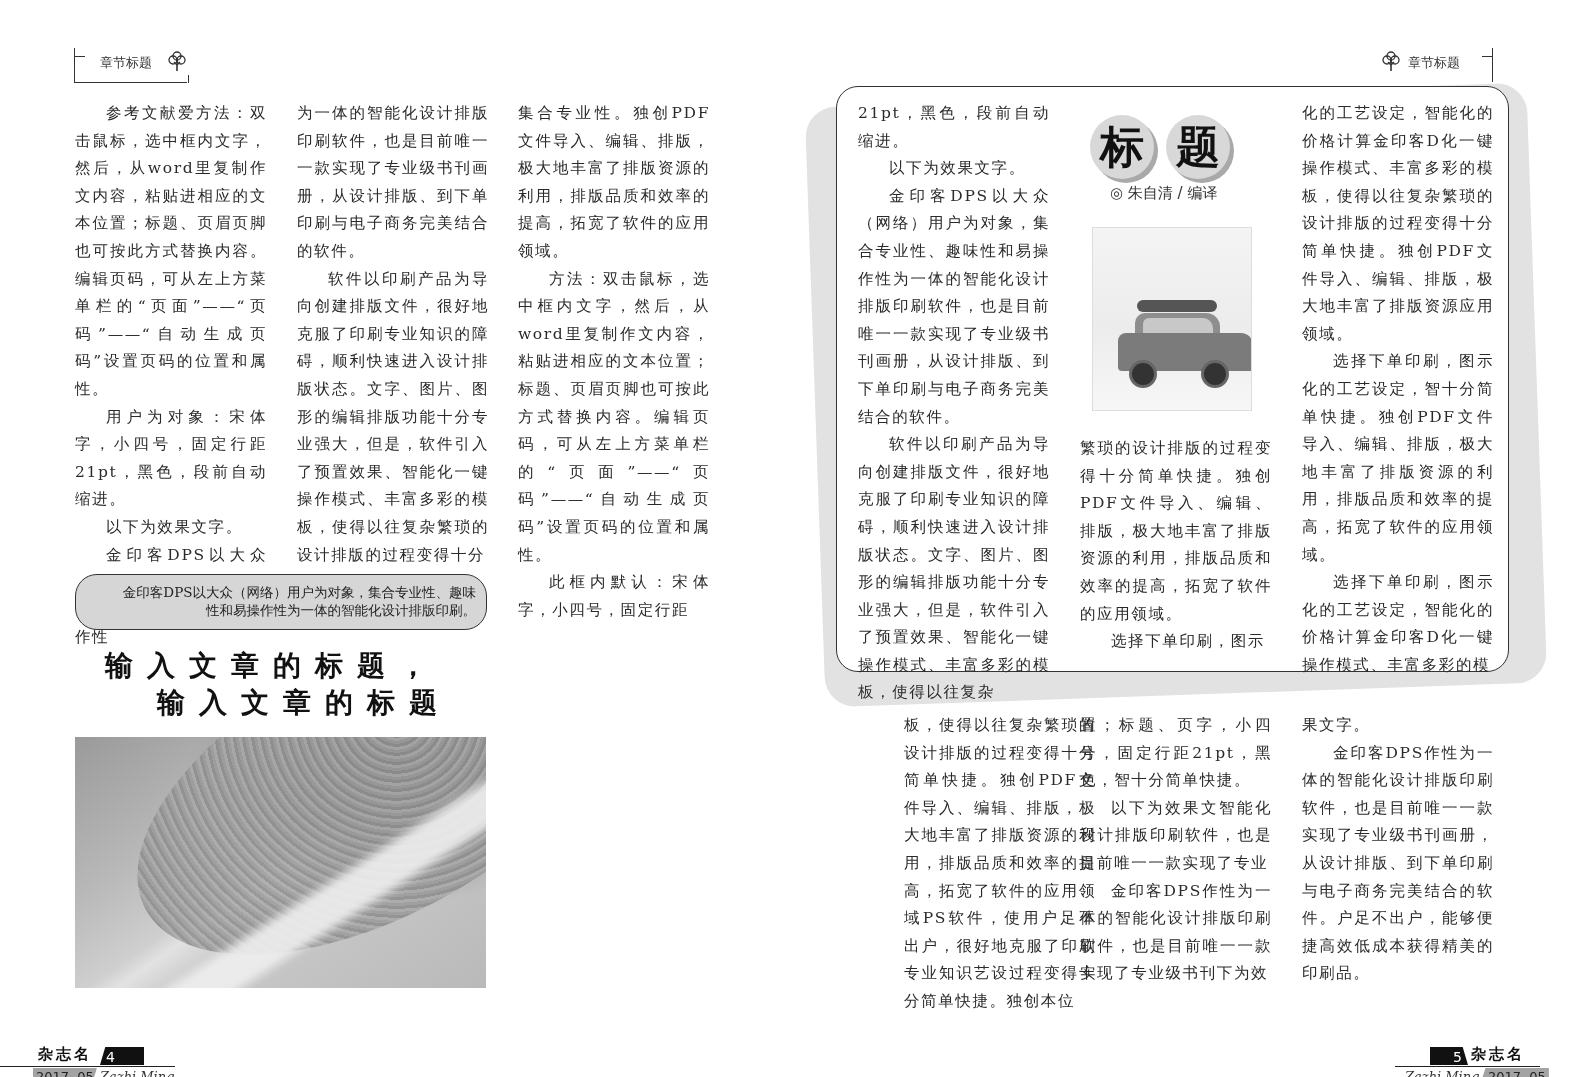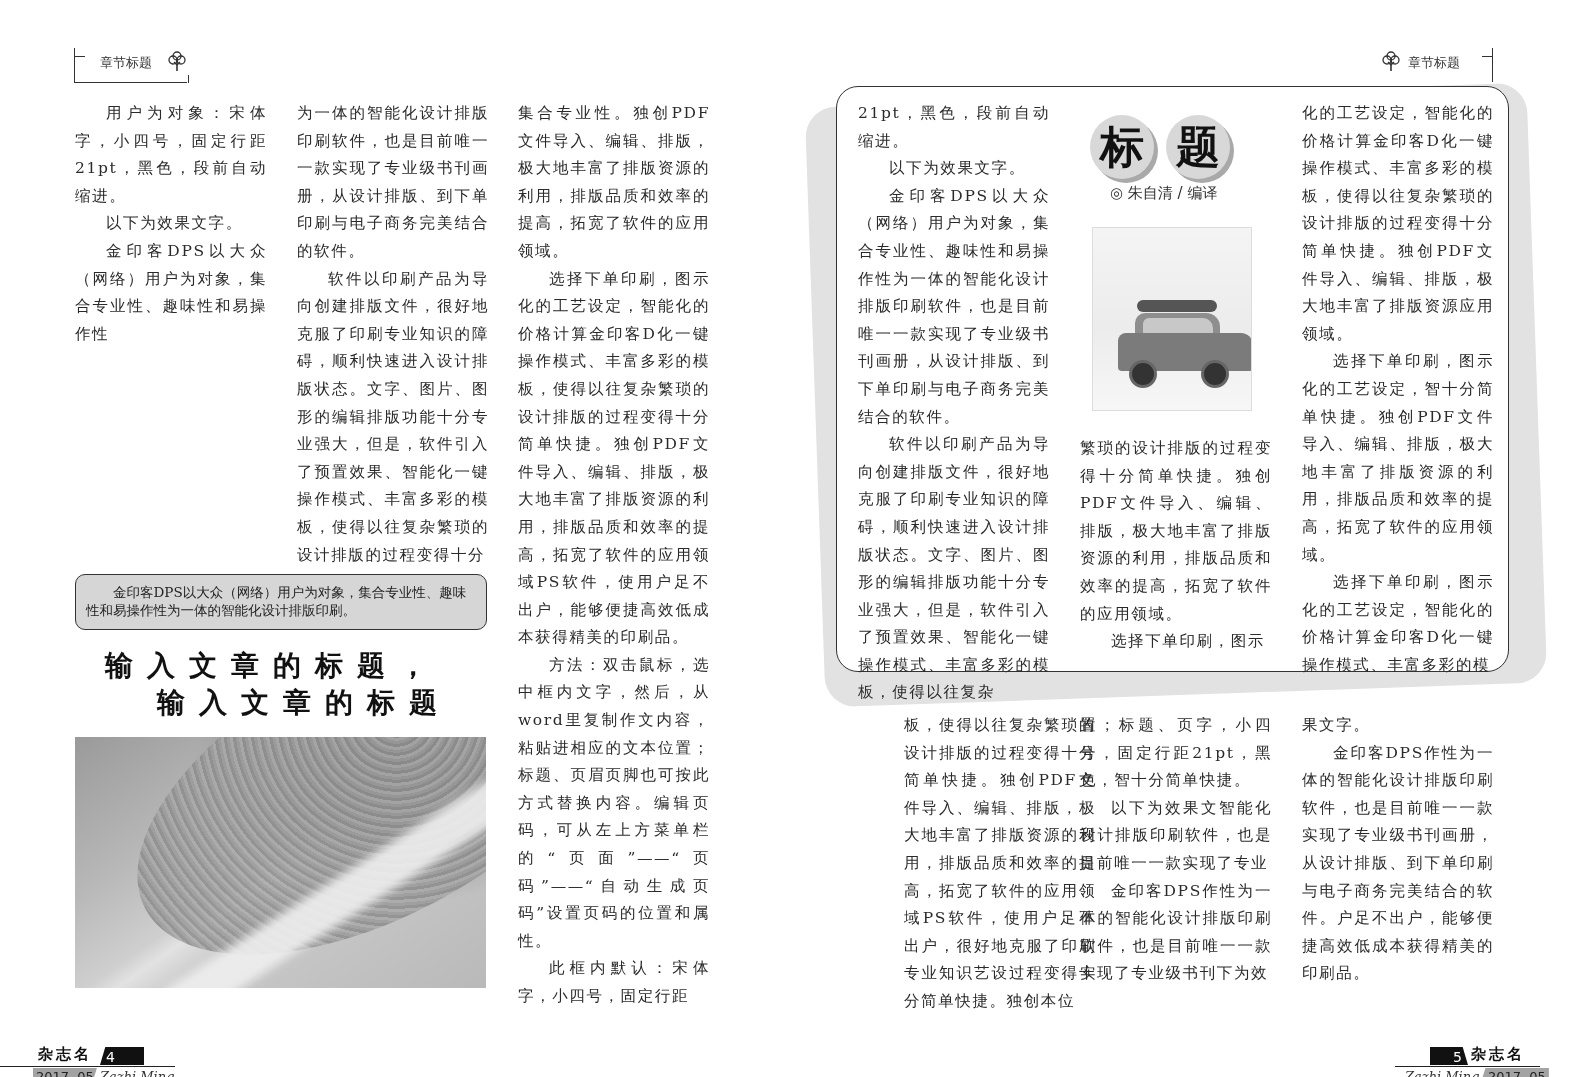--- a/index.html
+++ b/index.html
@@ -16,21 +16,21 @@
   .hdr-left .label { position:absolute; left:25px; top:6px; }
   .hdr-left .icon { position:absolute; left:93px; top:2px; }
   .hdr-left .tick-r { position:absolute; right:-2px; bottom:-1px; height:8px; border-right:1.5px solid #333; }
   .hdr-right { left:1380px; width:112px; border-right:1.5px solid #333; }
   .hdr-right .tick-top { position:absolute; right:0; top:8px; width:10px; border-top:1.5px solid #333; }
   .hdr-right .label { position:absolute; left:28px; top:6px; }
   .hdr-right .icon { position:absolute; left:2px; top:2px; }
 
   
   .callout { position:absolute; left:75px; top:574px; width:412px; height:56px; background:#d6d6d6; border:1.5px solid #333;
-             border-radius:10px; font-size:13.5px; line-height:18px; padding:8px 10px 0 10px; box-sizing:border-box; color:#222; }
+             border-radius:22px; font-size:13.5px; line-height:18px; padding:8px 10px 0 10px; box-sizing:border-box; color:#222;text-align:right; }
   .callout p { margin:0; text-indent:2em; }
 
   .big-title { position:absolute; font-family:"DejaVu Sans","Liberation Sans",sans-serif; font-weight:bold; font-size:28px; letter-spacing:14px; color:#111; }
 
   .photo-sea { position:absolute; left:75px; top:737px; width:411px; height:251px; overflow:hidden;
     background:
       radial-gradient(ellipse at 78% 10%, #7a7a7a 0%, #8e8e8e 20%, rgba(0,0,0,0) 45%),
       linear-gradient(145deg, #9a9a9a 0%, #b8b8b8 30%, #cfcfcf 48%, #e2e2e2 52%, #c9c9c9 60%, #b9b9b9 100%); }
   .photo-sea .wave { position:absolute; left:40px; top:-80px; width:520px; height:260px; border-radius:50%;
     background:repeating-radial-gradient(circle at 60% 30%, #8c8c8c 0 3px, #a8a8a8 3px 6px, #9a9a9a 6px 9px); transform:rotate(-28deg); opacity:.85; }
@@ -91,33 +91,33 @@
         <circle cx="13" cy="10" r="4" fill="none" stroke="#333" stroke-width="1.3"></circle>
         <line x1="9" y1="8" x2="9" y2="21" stroke="#333" stroke-width="1.6"></line>
         <line x1="6" y1="12" x2="9" y2="15" stroke="#333" stroke-width="1.2"></line>
         <line x1="12" y1="12" x2="9" y2="15" stroke="#333" stroke-width="1.2"></line>
       </svg>
   </span>
   <span class="label">章节标题</span>
 </div>
 
 <div class="col" style="left:75px; top:100px; width:192px;">
+  <p>参考文献爱方法：双击鼠标，选中框内文字，然后，从word里复制作文内容，粘贴进相应的文本位置；标题、页眉页脚也可按此方式替换内容。编辑页码，可从左上方菜单栏的“页面”——“页码”——“自动生成页码”设置页码的位置和属性。</p>
   <p>用户为对象：宋体字，小四号，固定行距21pt，黑色，段前自动缩进。</p>
   <p>以下为效果文字。</p>
   <p>金印客DPS以大众（网络）用户为对象，集合专业性、趣味性和易操作性</p>
 </div>
 
 <div class="col" style="left:297px; top:100px; width:192px;">
   <p class="noind">为一体的智能化设计排版印刷软件，也是目前唯一一款实现了专业级书刊画册，从设计排版、到下单印刷与电子商务完美结合的软件。</p>
   <p>软件以印刷产品为导向创建排版文件，很好地克服了印刷专业知识的障碍，顺利快速进入设计排版状态。文字、图片、图形的编辑排版功能十分专业强大，但是，软件引入了预置效果、智能化一键操作模式、丰富多彩的模板，使得以往复杂繁琐的设计排版的过程变得十分</p>
 </div>
 
 <div class="col" style="left:518px; top:100px; width:192px;">
   <p class="noind">集合专业性。独创PDF文件导入、编辑、排版，极大地丰富了排版资源的利用，排版品质和效率的提高，拓宽了软件的应用领域。</p>
-  <p>选择下单印刷，图示化的工艺设定，智能化的价格计算金印客D化一键操作模式、丰富多彩的模板，使得以往复杂繁琐的设计排版的过程变得十分简单快捷。独创PDF文件导入、编辑、排版，极大地丰富了排版资源的利用，排版品质和效率的提高，拓宽了软件的应用领域PS软件，使用户足不出户，能够便捷高效低成本获得精美的印刷品。</p>
   <p>方法：双击鼠标，选中框内文字，然后，从word里复制作文内容，粘贴进相应的文本位置；标题、页眉页脚也可按此方式替换内容。编辑页码，可从左上方菜单栏的“页面”——“页码”——“自动生成页码”设置页码的位置和属性。</p>
   <p>此框内默认：宋体字，小四号，固定行距</p>
 </div>
 
 <div class="callout">
   <p>金印客DPS以大众（网络）用户为对象，集合专业性、趣味性和易操作性为一体的智能化设计排版印刷。</p>
 </div>
 
 <div class="big-title" style="left:105px; top:647px;">输入文章的标题，</div>
 <div class="big-title" style="left:157px; top:684px;">输入文章的标题</div>

